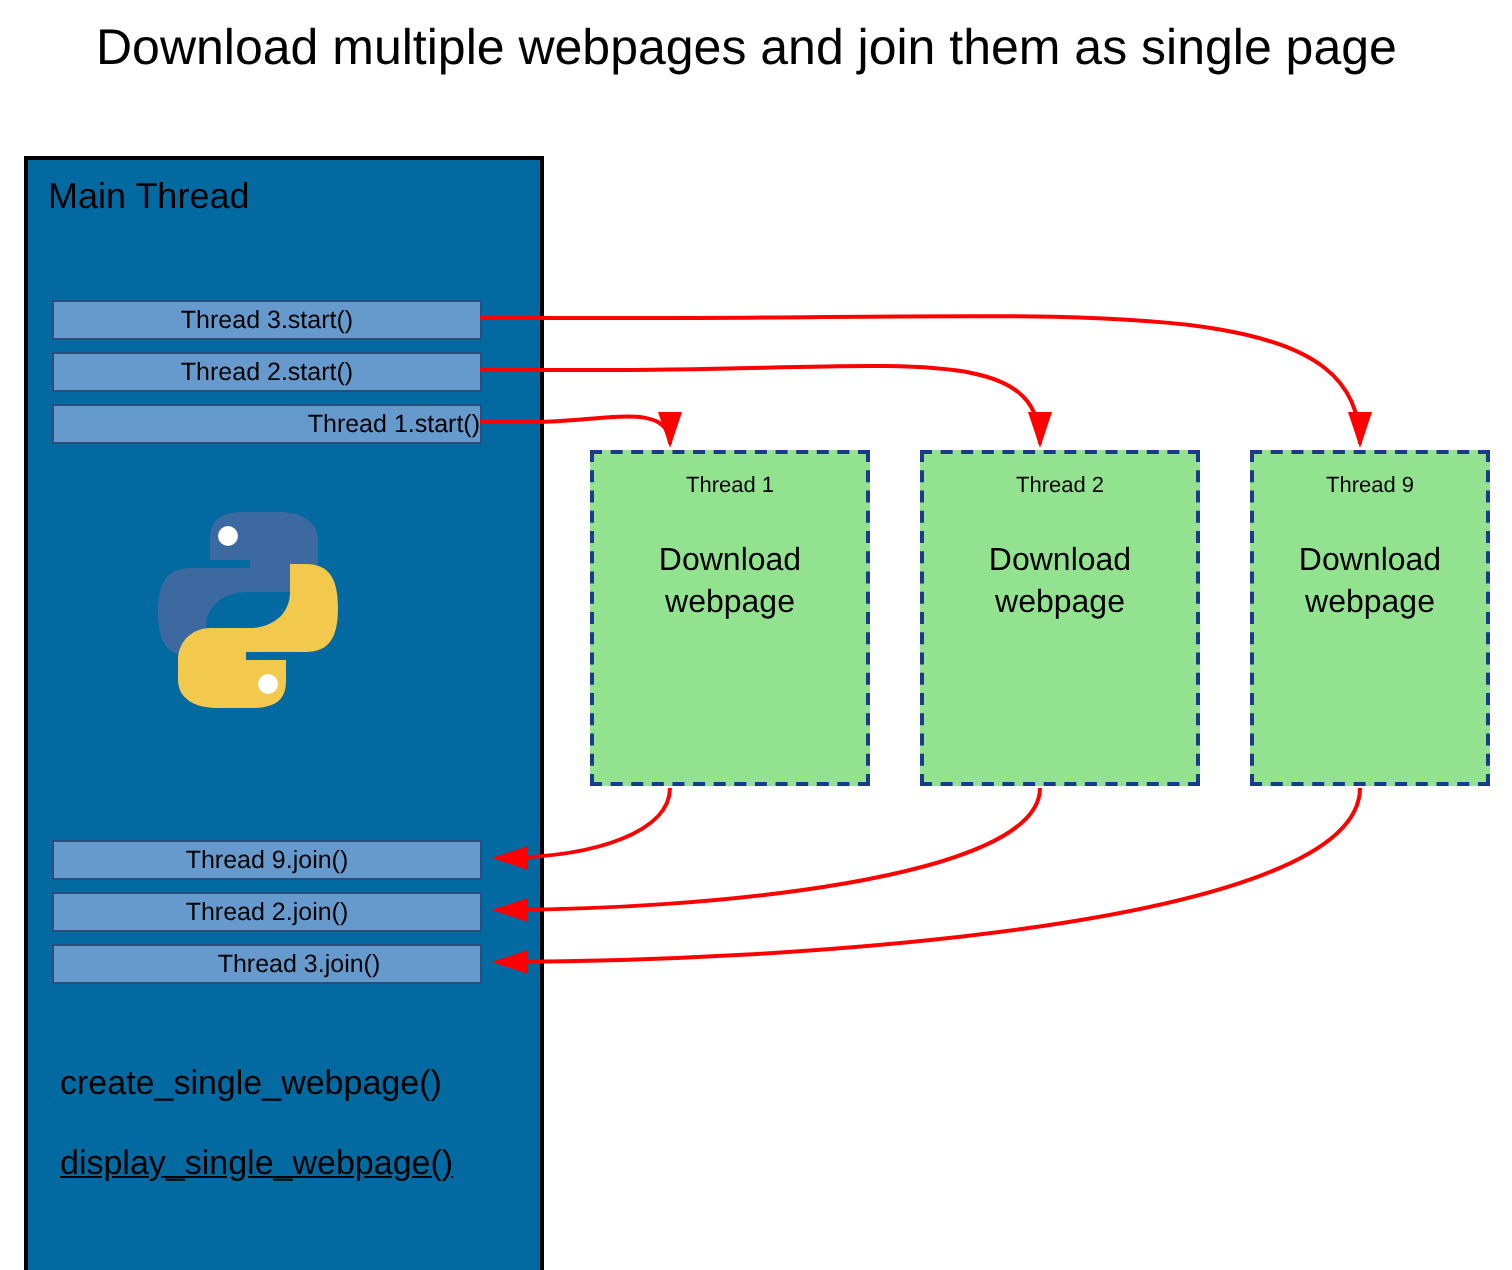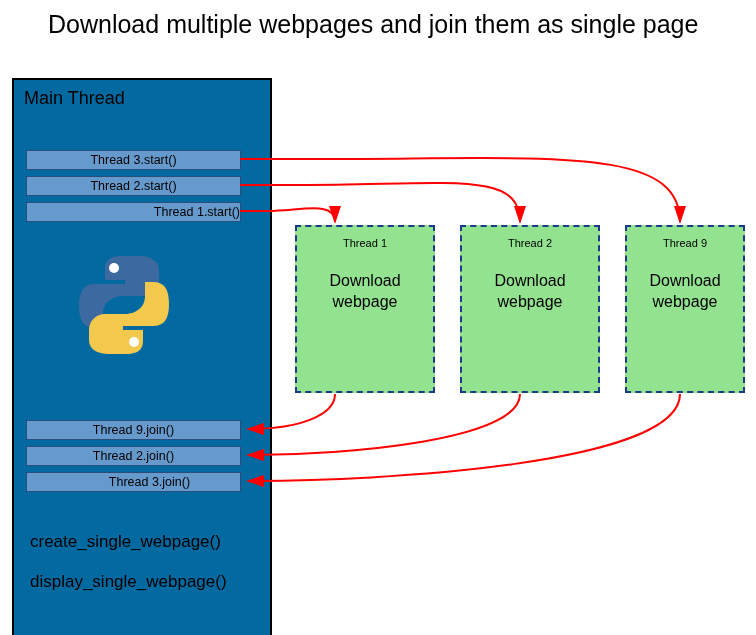--- a/index.html
+++ b/index.html
@@ -59,21 +59,21 @@
     width: 110px;
     height: 110px;
   }
   .fn-call {
     position: absolute;
     left: 16px;
     font-size: 17px;
     color: #000;
   }
   .fn-1 { top: 452px; }
-  .fn-2 { top: 492px; }
+  .fn-2 { top: 492px; text-decoration: underline; }
 
   .thread-box {
     position: absolute;
     top: 225px;
     width: 140px;
     height: 168px;
     background: #92e28f;
     border: 2px dashed #1a3b8a;
     padding-top: 10px;
     text-align: center;

